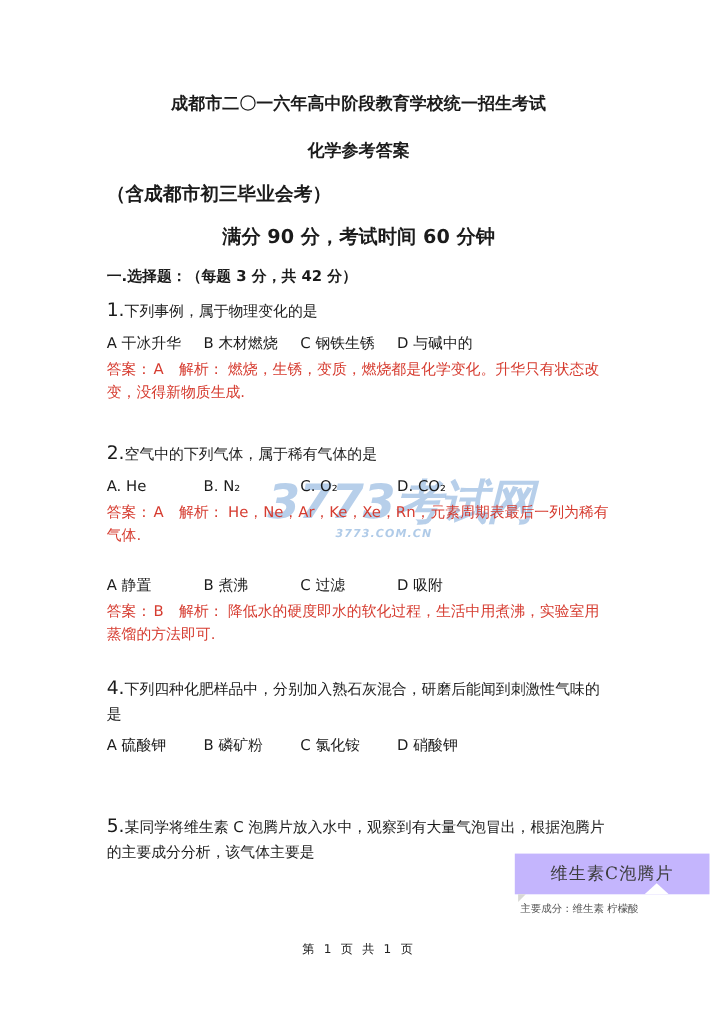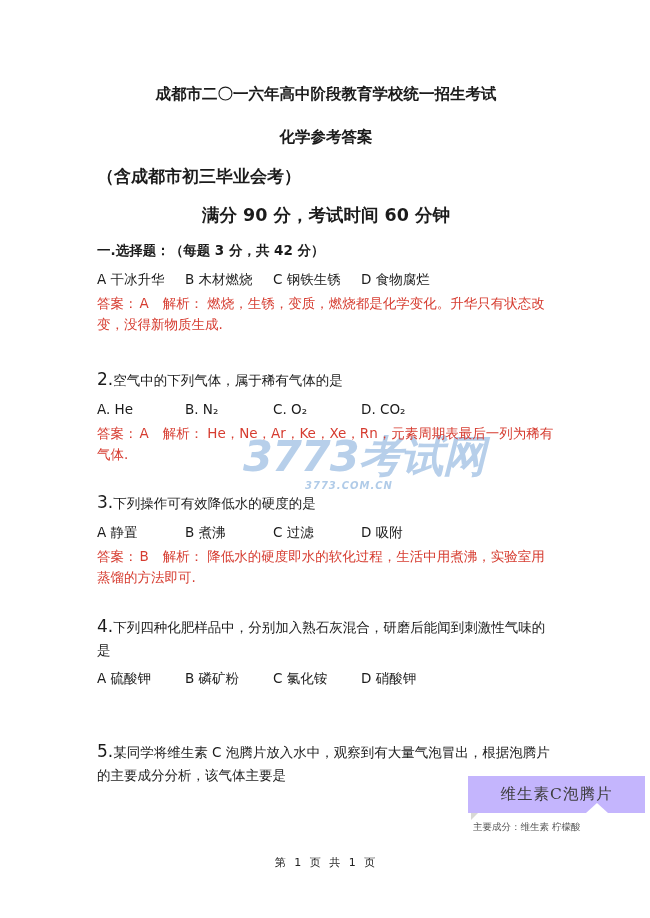--- a/index.html
+++ b/index.html
@@ -104,25 +104,28 @@
   <div class="content">
 
     <div class="title-1">成都市二〇一六年高中阶段教育学校统一招生考试</div>
     <div class="title-2">化学参考答案</div>
     <div class="subtitle">（含成都市初三毕业会考）</div>
     <div class="score">满分 90 分，考试时间 60 分钟</div>
 
     <div class="section-heading">一.选择题：（每题 3 分，共 42 分）</div>
 
     <div class="question q1">
+      <div class="q-text">
+        <span class="q-num">1.</span><span>下列事例，属于物理变化的是</span>
+      </div>
       <div class="options">
         <span class="opt">A 干冰升华</span>
         <span class="opt">B 木材燃烧</span>
         <span class="opt">C 钢铁生锈</span>
-        <span class="opt">D 食物腐烂</span>
+        <span class="opt">D 与碱中的</span>
       </div>
       <div class="answer">
         <span class="ans-label">答案：</span><span class="ans-letter">A</span><span class="exp-label">解析：</span><span>燃烧，生锈，变质，燃烧都是化学变化。升华只有状态改变，没得新物质生成.</span>
       </div>
     </div>
 
     <div class="question q2">
       <div class="q-text">
         <span class="q-num">2.</span><span>空气中的下列气体，属于稀有气体的是</span>
       </div>
@@ -131,23 +134,20 @@
         <span class="opt">B. N₂</span>
         <span class="opt">C. O₂</span>
         <span class="opt">D. CO₂</span>
       </div>
       <div class="answer">
         <span class="ans-label">答案：</span><span class="ans-letter">A</span><span class="exp-label">解析：</span><span>He，Ne，Ar，Ke，Xe，Rn，元素周期表最后一列为稀有气体.</span>
       </div>
     </div>
 
     <div class="question q3">
-      <div class="q-text">
-        <span class="q-num">3.</span><span>下列操作可有效降低水的硬度的是</span>
-      </div>
       <div class="options">
         <span class="opt">A 静置</span>
         <span class="opt">B 煮沸</span>
         <span class="opt">C 过滤</span>
         <span class="opt">D 吸附</span>
       </div>
       <div class="answer">
         <span class="ans-label">答案：</span><span class="ans-letter">B</span><span class="exp-label">解析：</span><span>降低水的硬度即水的软化过程，生活中用煮沸，实验室用蒸馏的方法即可.</span>
       </div>
     </div>

